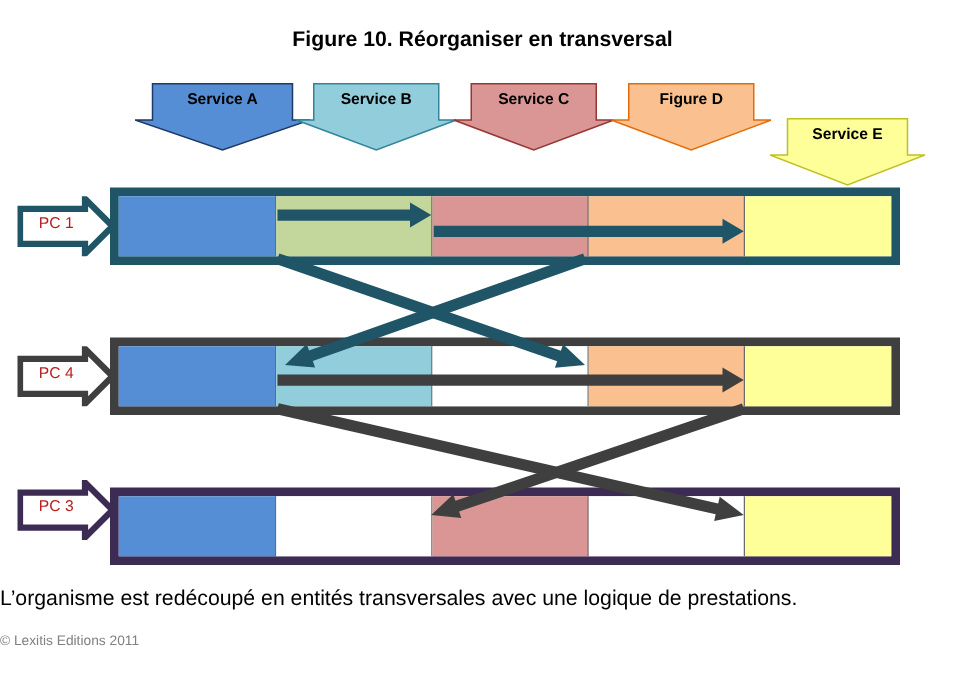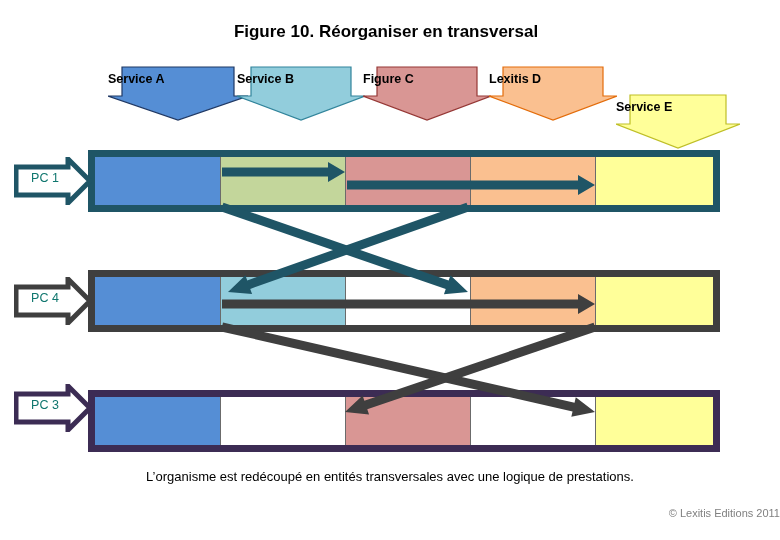--- a/index.html
+++ b/index.html
@@ -26,21 +26,21 @@
   
   .svc{
     position:absolute;
     top:66px;
     height:56px;
   }
   .svc .svc-label{
     position:absolute;
     left:0;top:6px;
     width:100%;
-    text-align:left;
+    text-align:center;
     font-size:12.5px;
     font-weight:bold;
     color:#000000;
     z-index:3;
     pointer-events:none;
   }
   .svc svg{position:absolute;left:0;top:0;display:block;}
 
   
   .pcrow{position:absolute;left:88px;height:62px;}
@@ -56,35 +56,35 @@
     display:flex;
   }
   .cell{height:100%;box-sizing:border-box;border-right:1px solid #6b6b6b;}
   .cell:last-child{border-right:none;}
 
   
   .pclabel{position:absolute;left:14px;width:78px;height:48px;}
   .pclabel svg{position:absolute;left:0;top:0;display:block;}
   .pclabel .pctext{
     position:absolute;left:0;top:14px;width:62px;
-    text-align:center;font-size:12.5px;color:#0f766e;font-weight:normal;
+    text-align:center;font-size:12.5px;color:#b91c1c;font-weight:normal;
     z-index:3;pointer-events:none;
   }
 
   
   #arrows{position:absolute;left:0;top:0;width:780px;height:540px;pointer-events:none;}
 
   
   .caption{
     position:absolute;left:0;top:469px;width:780px;
-    text-align:center;font-size:13px;color:#000;
+    text-align:left;font-size:17px;color:#000;
   }
   .copyright{
     position:absolute;left:0;top:507px;width:780px;
-    text-align:right;font-size:11px;color:#808080;
+    text-align:left;font-size:11px;color:#808080;
   }
 </style>
 </head>
 <body>
 
 <div id="stage">
 
   <div class="title">Figure 10. Réorganiser en transversal</div>
 
   <div id="services-layer">
@@ -97,27 +97,27 @@
       <div class="svc" style="left: 237px; width: 128px;">
         <svg width="128" height="56">
           <path d="M 14 1 L 114 1 L 114 30 L 128 30 L 64 54 L 0 30 L 14 30 Z" fill="#92cddc" stroke="#31849b" stroke-width="1.2" stroke-linejoin="miter"></path>
         </svg>
         <div class="svc-label">Service B</div>
       </div>
       <div class="svc" style="left: 363px; width: 128px;">
         <svg width="128" height="56">
           <path d="M 14 1 L 114 1 L 114 30 L 128 30 L 64 54 L 0 30 L 14 30 Z" fill="#d99694" stroke="#953735" stroke-width="1.2" stroke-linejoin="miter"></path>
         </svg>
-        <div class="svc-label">Figure C</div>
+        <div class="svc-label">Service C</div>
       </div>
       <div class="svc" style="left: 489px; width: 128px;">
         <svg width="128" height="56">
           <path d="M 14 1 L 114 1 L 114 30 L 128 30 L 64 54 L 0 30 L 14 30 Z" fill="#fac090" stroke="#e36c0a" stroke-width="1.2" stroke-linejoin="miter"></path>
         </svg>
-        <div class="svc-label">Lexitis D</div>
+        <div class="svc-label">Figure D</div>
       </div>
       <div class="svc" style="left: 616px; width: 124px; margin-top: 28px;">
         <svg width="124" height="56">
           <path d="M 14 1 L 110 1 L 110 30 L 124 30 L 62 54 L 0 30 L 14 30 Z" fill="#ffff99" stroke="#bfbf26" stroke-width="1.2" stroke-linejoin="miter"></path>
         </svg>
         <div class="svc-label">Service E</div>
       </div>
     </div>
 
   <div id="rows-layer">

